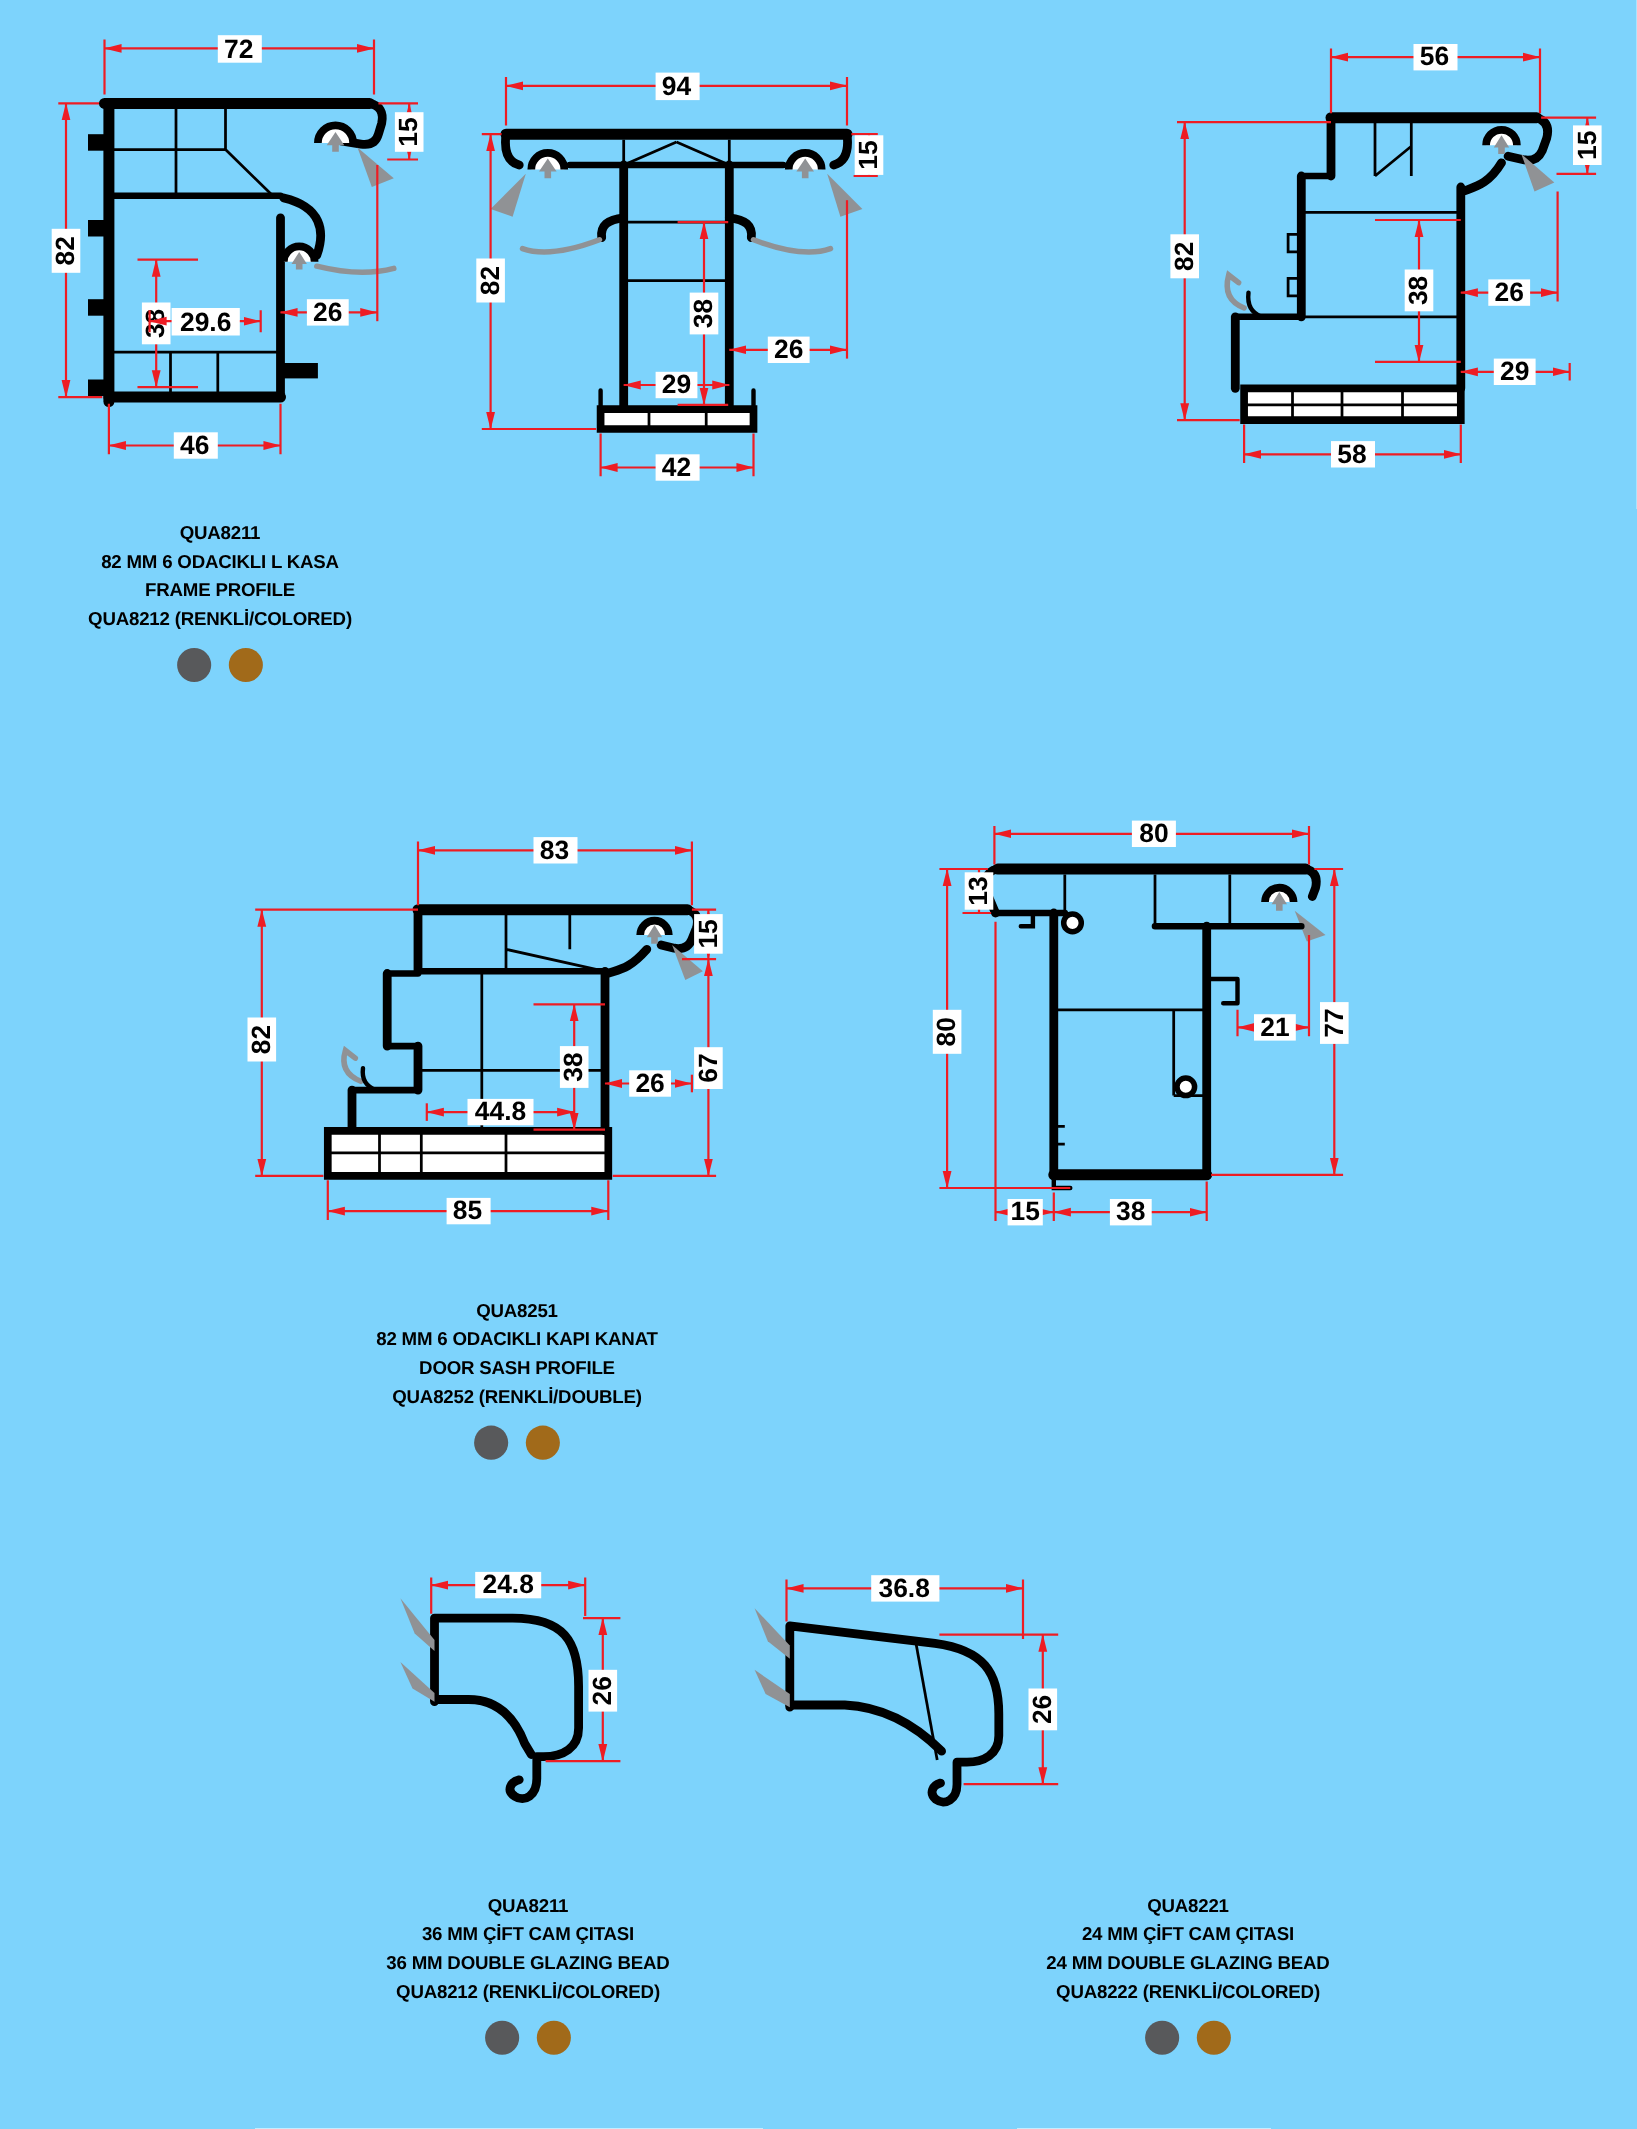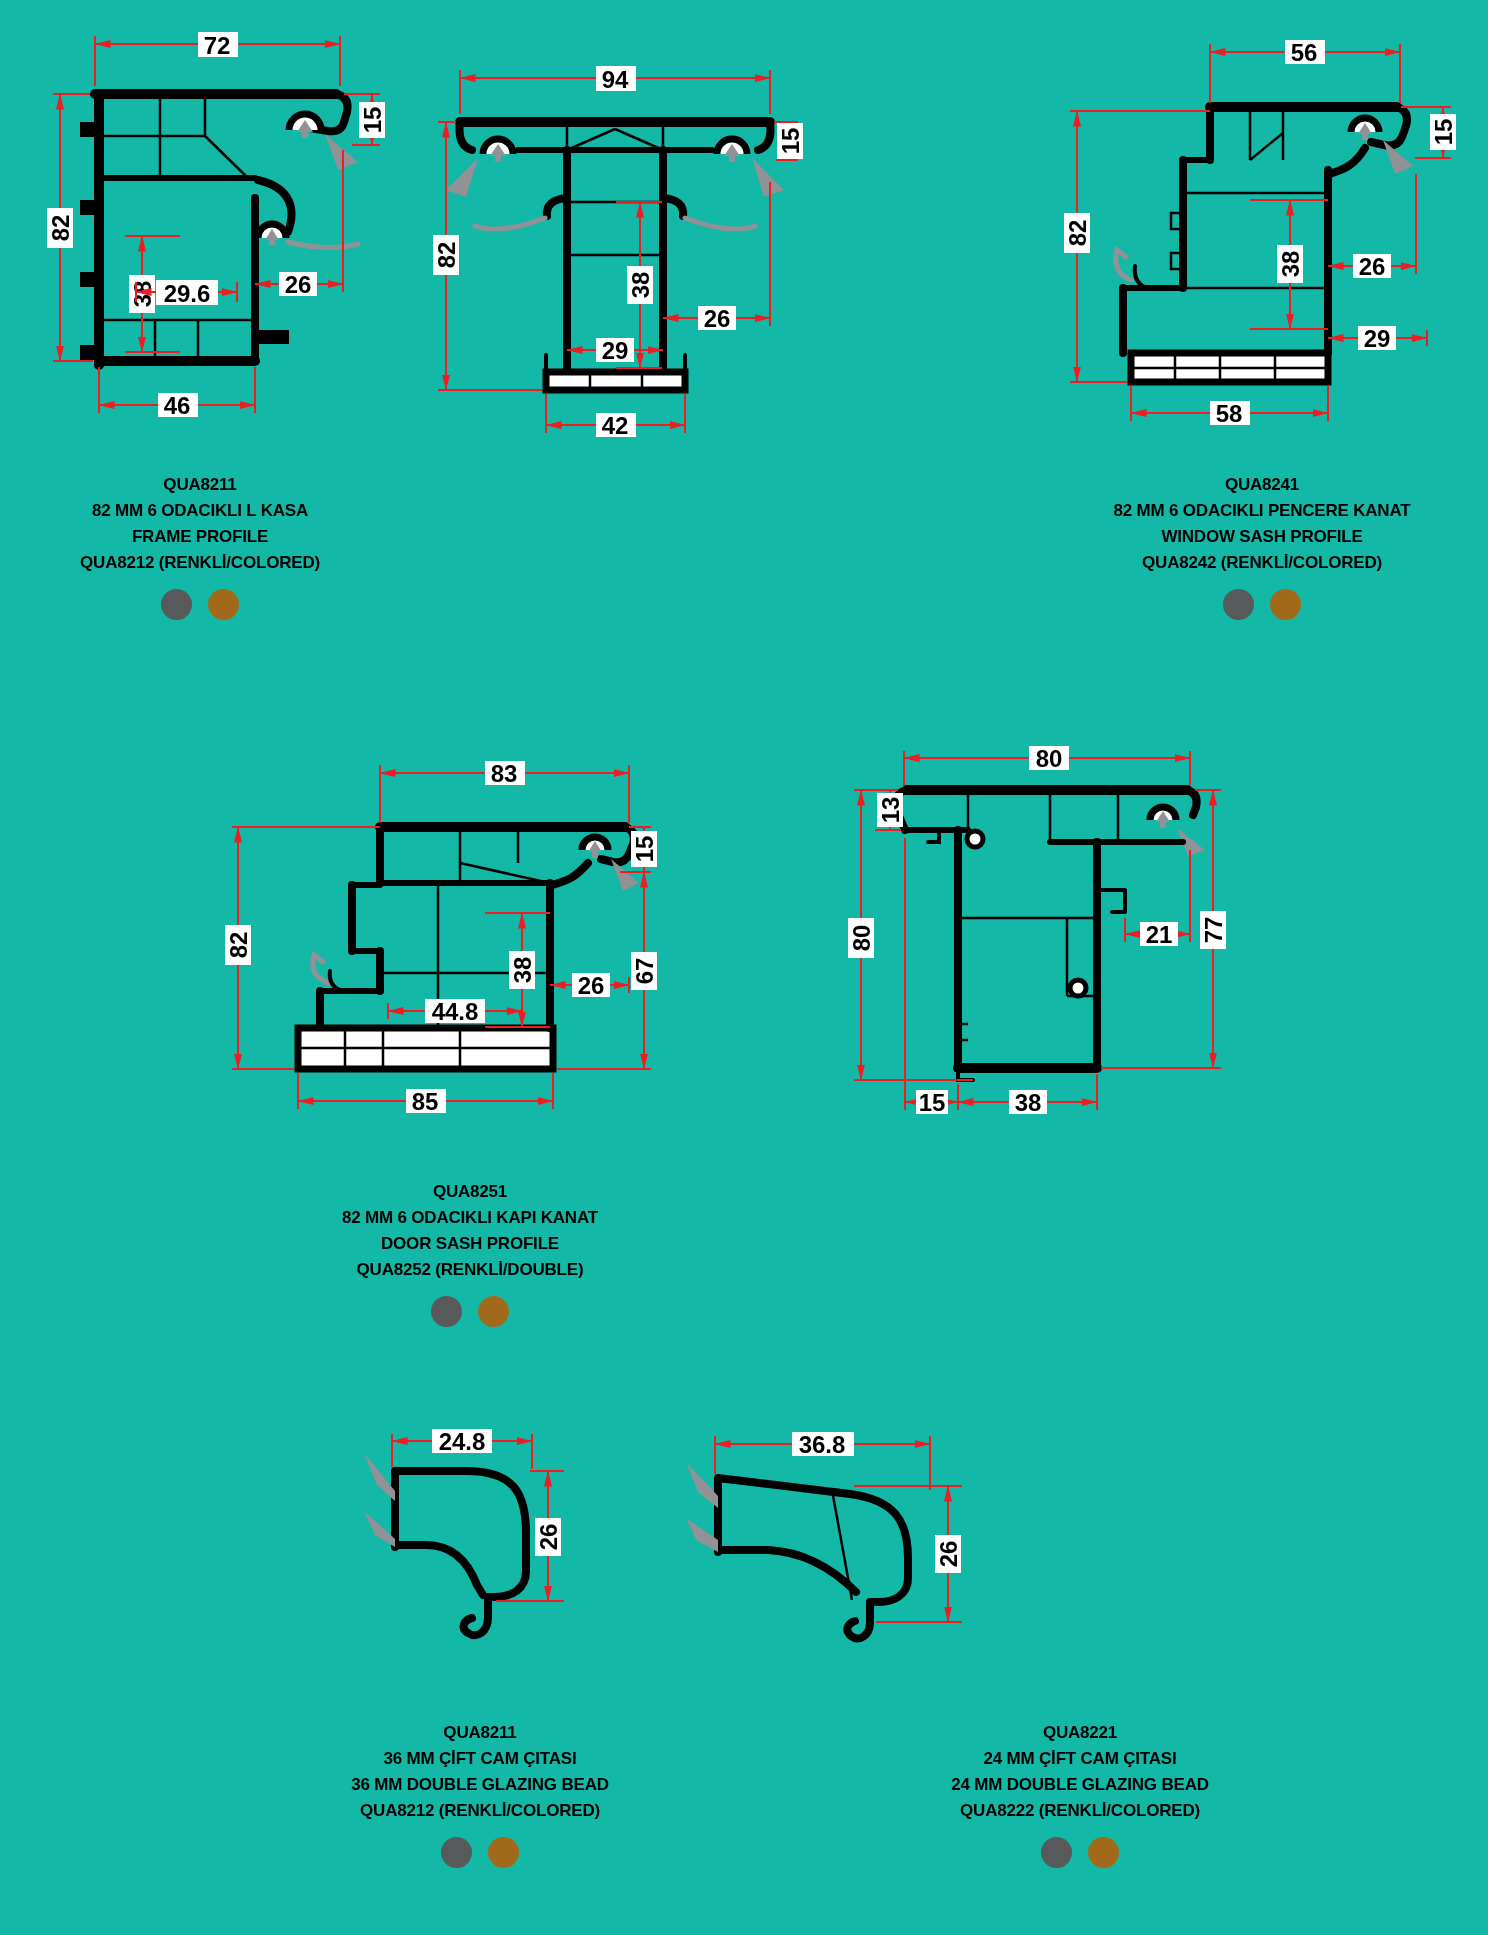--- a/index.html
+++ b/index.html
@@ -1,16 +1,16 @@
 <!DOCTYPE html>
 <html><head>
 <meta charset="utf-8">
 <style>
   html,body{margin:0;padding:0;background:#fff}
-  #page{position:relative;width:1488px;height:1935px;background:#14b8a6;overflow:hidden;
+  #page{position:relative;width:1488px;height:1935px;background:#7dd3fc;overflow:hidden;
         font-family:"Liberation Sans",sans-serif;color:#000}
   svg{position:absolute;overflow:visible}
   
   .p {stroke:#000;stroke-width:10;fill:none;stroke-linecap:round;stroke-linejoin:round}
   .w {stroke:#000;stroke-width:8;fill:none;stroke-linecap:round;stroke-linejoin:round}
   .m {stroke:#000;stroke-width:6;fill:none;stroke-linecap:round;stroke-linejoin:round}
   .s4{stroke:#000;stroke-width:4;fill:none;stroke-linecap:round}
   .t {stroke:#000;stroke-width:2.5;fill:none}
   .fw{stroke:#000;stroke-width:7;fill:#fff}
   .dm{stroke:#000;stroke-width:7;fill:#fff}
@@ -408,30 +408,20 @@
     <div>82 MM 6 ODACIKLI L KASA</div>
     <div>FRAME PROFILE</div>
     <div>QUA8212 (RENKLİ/COLORED)</div>
     <div class="dots">
         <span class="dot dot-gray"></span>
         <span class="dot dot-brown"></span>
       </div>
   </div>
 
 
-  <div class="cap" style="left:1062px;top:472px">
-    <div>QUA8241</div>
-    <div>82 MM 6 ODACIKLI PENCERE KANAT</div>
-    <div>WINDOW SASH PROFILE</div>
-    <div>QUA8242 (RENKLİ/COLORED)</div>
-    <div class="dots">
-        <span class="dot dot-gray"></span>
-        <span class="dot dot-brown"></span>
-      </div>
-  </div>
 
   <div class="cap" style="left:270px;top:1179px">
     <div>QUA8251</div>
     <div>82 MM 6 ODACIKLI KAPI KANAT</div>
     <div>DOOR SASH PROFILE</div>
     <div>QUA8252 (RENKLİ/DOUBLE)</div>
     <div class="dots">
         <span class="dot dot-gray"></span>
         <span class="dot dot-brown"></span>
       </div>

